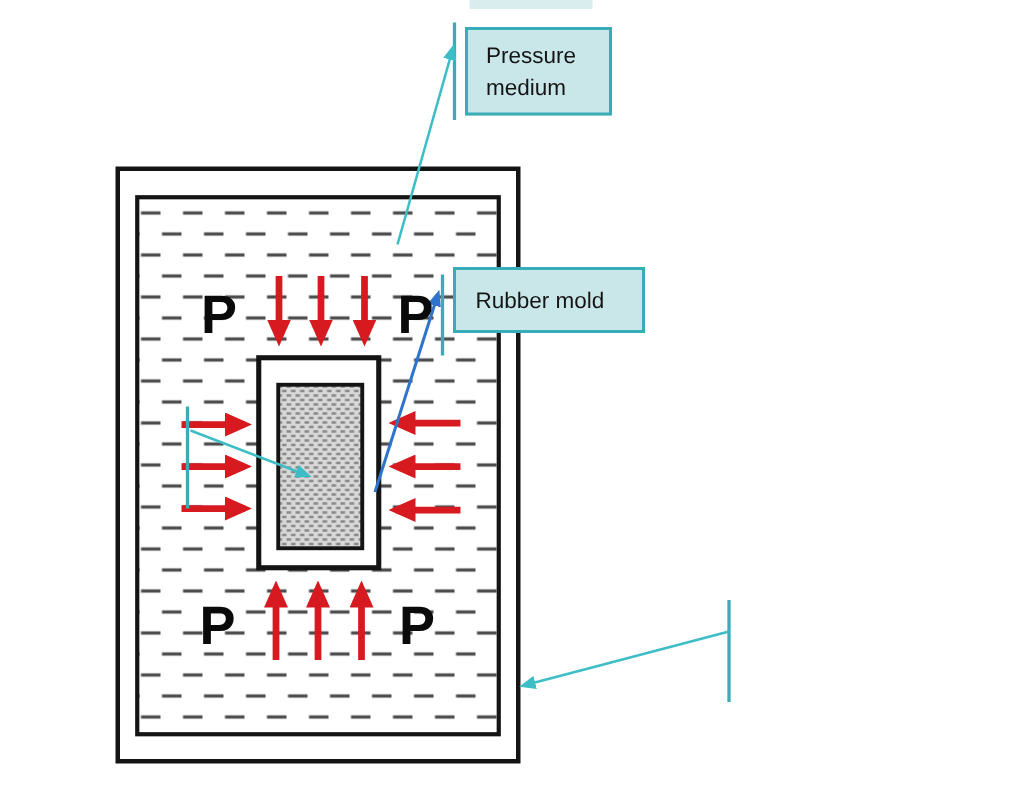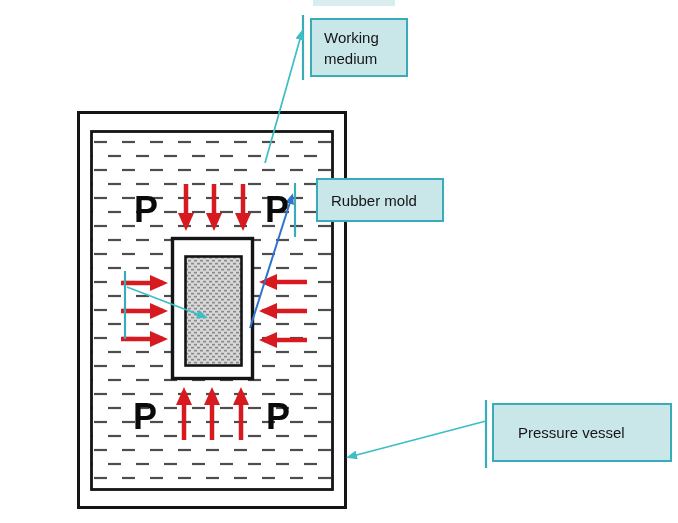--- a/index.html
+++ b/index.html
@@ -51,21 +51,21 @@
     position: absolute;
     background: var(--label-fill);
     border: 2px solid var(--label-border);
     color: var(--text-color);
     font-size: 15px;
     line-height: 1.4;
     display: flex;
     align-items: center;
   }
   .callout-working-medium { left: 310px; top: 18px; width: 98px; height: 59px; padding-left: 12px; }
-  .callout-rubber-mold    { left: 302px; top: 178px; width: 128px; height: 44px; padding-left: 13px; margin-left: 14px; }
+  .callout-rubber-mold    { left: 302px; top: 178px; width: 128px; height: 44px; padding-left: 13px; }
   .callout-powder         { left: 22px;  top: 273px; width: 98px;  height: 62px; padding-left: 18px; }
   .callout-pressure-vessel{ left: 492px; top: 403px; width: 180px; height: 59px; padding-left: 24px; }
 
   .p-symbol {
     position: absolute;
     transform: translate(-50%, -54%);
     font-size: 36px;
     font-weight: bold;
     color: #0a0a0a;
     letter-spacing: 0;
@@ -145,22 +145,19 @@
     <line class="cyan-line" x1="127" y1="287" x2="205" y2="317" marker-end="url(#cyanHead)"></line>
     <line class="cyan-line" x1="486" y1="421" x2="349" y2="457" marker-end="url(#cyanHead)"></line>
   </svg>
 
   <div class="p-symbol p-top-left">P</div>
   <div class="p-symbol p-top-right">P</div>
   <div class="p-symbol p-bottom-left">P</div>
   <div class="p-symbol p-bottom-right">P</div>
 
   <div class="callout callout-working-medium">
-    <span>Working medium</span>
+    <span>Pressure medium</span>
   </div>
   <div class="callout callout-rubber-mold">
     <span>Rubber mold</span>
-  </div>
-  <div class="callout callout-pressure-vessel">
-    <span>Pressure vessel</span>
   </div>
 
 </div>
 
 </body></html>

